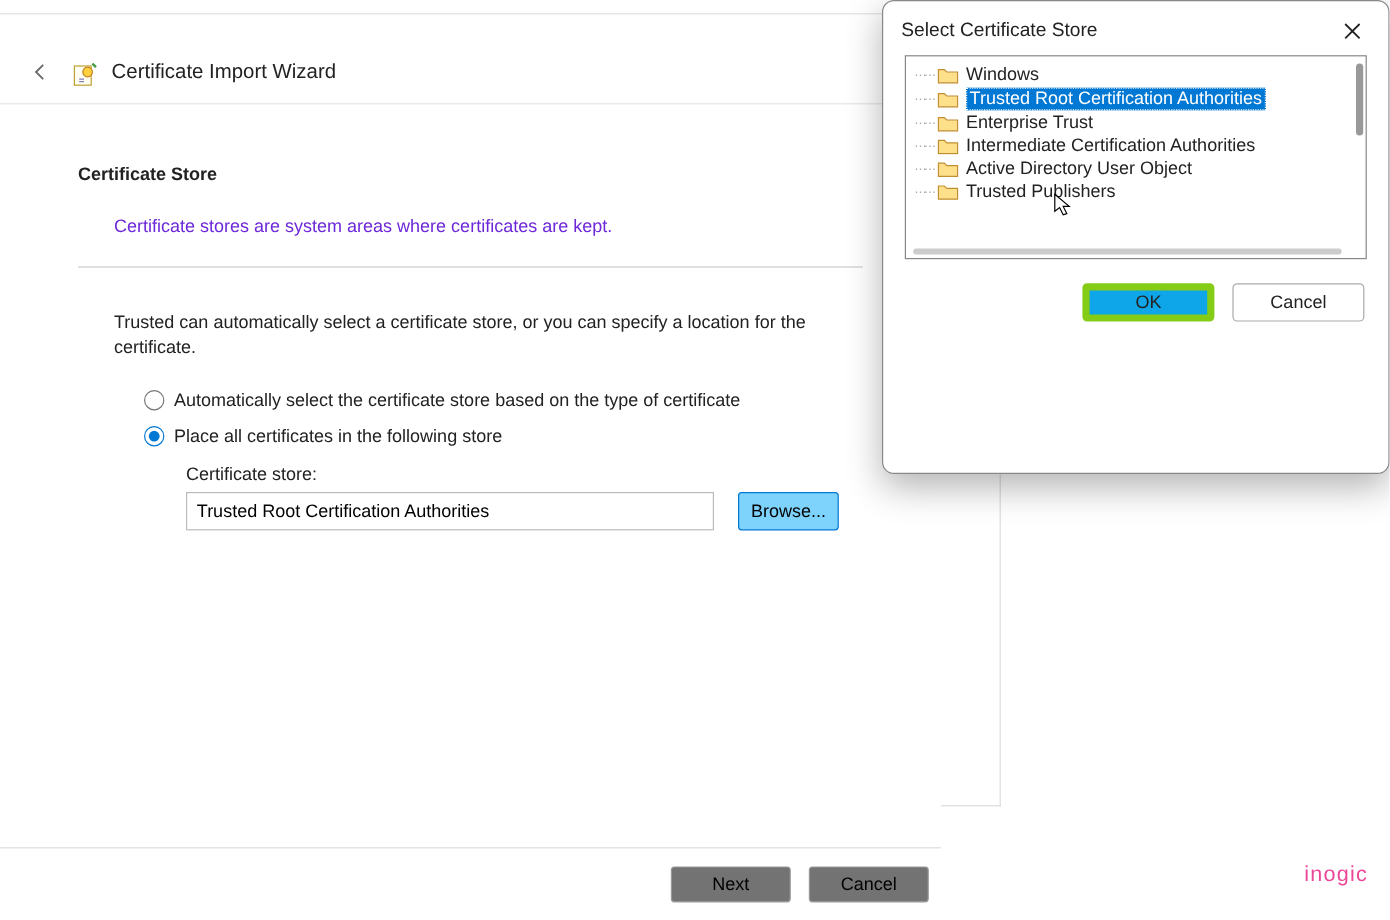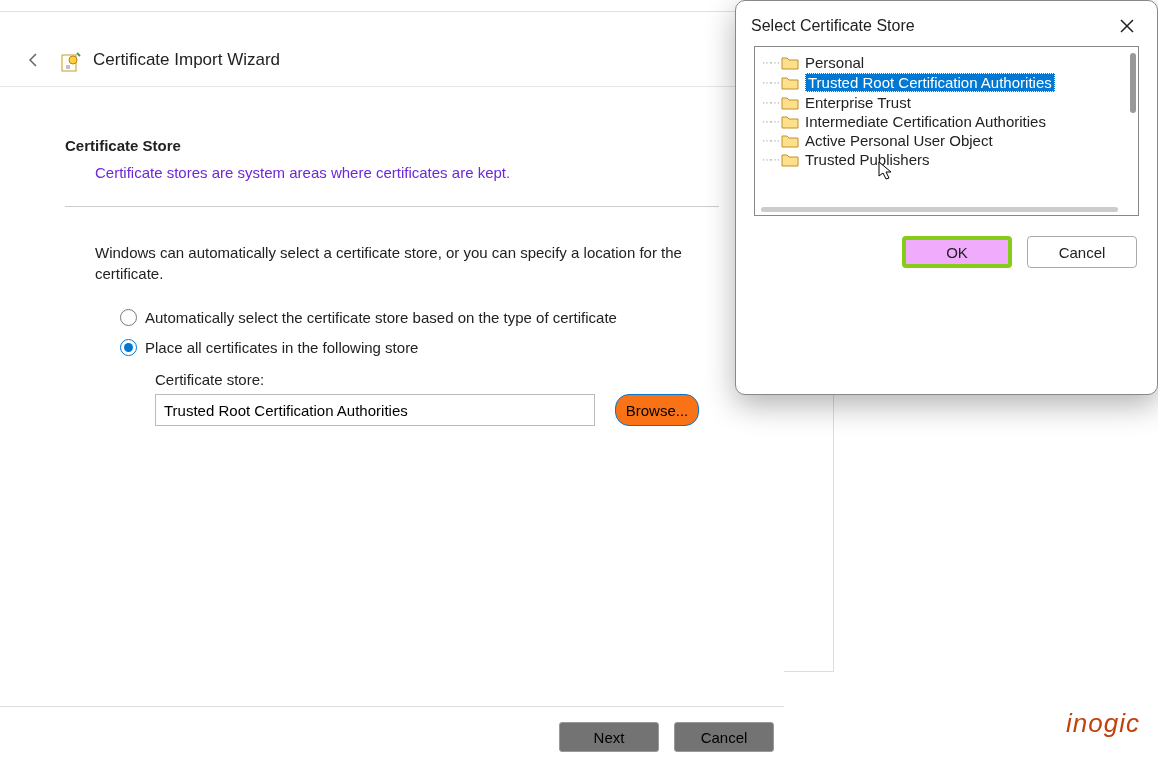--- a/index.html
+++ b/index.html
@@ -57,21 +57,21 @@
       font-size: 17px;
       color: #222;
     }
     .wizard-body {
       padding: 50px 65px 0 65px;
     }
     .section-title {
       font-size: 15px;
       font-weight: 600;
       color: #222;
-      margin-bottom: 10px;
+      margin-bottom: 26px;
     }
     .section-desc {
       font-size: 15px;
       color: #6d28d9;
       padding-left: 30px;
       margin-bottom: 25px;
     }
     .divider {
       border-top: 1px solid #ccc;
       margin-bottom: 35px;
@@ -133,24 +133,24 @@
       height: 32px;
       border: 1px solid #bbb;
       padding: 0 8px;
       font-size: 15px;
       background: #fff;
     }
     .browse-btn {
       width: 84px;
       height: 32px;
       border: 1px solid #0078d4;
-      background: #f97316;
-      font-size: 15px;
-      cursor: pointer;
-      border-radius: 14px;
+      background: #7dd3fc;
+      font-size: 15px;
+      cursor: pointer;
+      border-radius: 3px;
     }
     .wizard-footer {
       position: absolute;
       bottom: 0;
       left: 0;
       width: 100%;
       border-top: 1px solid #ddd;
       padding: 15px 10px;
       display: flex;
       justify-content: flex-end;
@@ -290,22 +290,22 @@
       padding: 20px 20px 15px 20px;
     }
     .dialog-footer button {
       width: 110px;
       height: 32px;
       border-radius: 4px;
       font-size: 15px;
       cursor: pointer;
     }
     .ok-btn {
-      border: 4px solid #84cc16;
-      background: #f0abfc;
+      border: 6px solid #84cc16;
+      background: #0ea5e9;
       color: #222;
     }
     .cancel-btn {
       border: 1px solid #aaa;
       background: #fff;
       color: #222;
     }
     
     .cursor {
       position: absolute;
@@ -314,26 +314,25 @@
       width: 16px;
       height: 20px;
       pointer-events: none;
       z-index: 100;
     }
     
     .watermark {
       position: absolute;
       right: 18px;
       bottom: 28px;
-      font-size: 26px;
-      color: #c2410c;
+      font-size: 18px;
+      color: #ec4899;
       font-weight: 500;
       letter-spacing: 1px;
       font-family: Arial, sans-serif;
-      font-style: italic;
     }
     .underline {
       text-decoration: underline;
     }
   </style>
 </head>
 <body>
 
 <div class="top-bar"></div>
 
@@ -352,21 +351,21 @@
         <path d="M18 3 L21 6" stroke="#40a040" stroke-width="2"></path>
       </svg>
     </div>
     <div class="wizard-title">Certificate Import Wizard</div>
   </div>
 
   <div class="wizard-body">
     <div class="section-title">Certificate Store</div>
     <div class="section-desc">Certificate stores are system areas where certificates are kept.</div>
     <div class="divider"></div>
-    <div class="instruction">Windows can automatically select a certificate store, or you can specify a location for the certificate.</div>
+    <div class="instruction">Trusted can automatically select a certificate store, or you can specify a location for the certificate.</div>
 
     <div class="radio-group">
       <div class="radio-row">
         <div class="radio"></div>
         <span>Automatically select the certificate store based on the type of certificate</span>
       </div>
       <div class="radio-row">
         <div class="radio checked">
             <div class="dot"></div>
           </div>
@@ -400,21 +399,21 @@
         </svg>
     </div>
   </div>
   <div class="tree-box">
     <div class="tree-inner" id="tree-inner">
         <div class="tree-item">
           <span class="dots">⋯⋯</span>
           <span class="folder"><svg viewBox="0 0 18 14" width="18" height="14">
               <path d="M1 3 L1 13 L17 13 L17 4 L8 4 L6 2 L1 2 Z" fill="#ffe08a" stroke="#c09030"></path>
             </svg></span>
-          <span class="label">Personal</span>
+          <span class="label">Windows</span>
         </div>
         <div class="tree-item selected">
           <span class="dots">⋯⋯</span>
           <span class="folder"><svg viewBox="0 0 18 14" width="18" height="14">
               <path d="M1 3 L1 13 L17 13 L17 4 L8 4 L6 2 L1 2 Z" fill="#ffe08a" stroke="#c09030"></path>
             </svg></span>
           <span class="label">Trusted Root Certification Authorities</span>
         </div>
         <div class="tree-item">
           <span class="dots">⋯⋯</span>
@@ -428,21 +427,21 @@
           <span class="folder"><svg viewBox="0 0 18 14" width="18" height="14">
               <path d="M1 3 L1 13 L17 13 L17 4 L8 4 L6 2 L1 2 Z" fill="#ffe08a" stroke="#c09030"></path>
             </svg></span>
           <span class="label">Intermediate Certification Authorities</span>
         </div>
         <div class="tree-item">
           <span class="dots">⋯⋯</span>
           <span class="folder"><svg viewBox="0 0 18 14" width="18" height="14">
               <path d="M1 3 L1 13 L17 13 L17 4 L8 4 L6 2 L1 2 Z" fill="#ffe08a" stroke="#c09030"></path>
             </svg></span>
-          <span class="label">Active Personal User Object</span>
+          <span class="label">Active Directory User Object</span>
         </div>
         <div class="tree-item">
           <span class="dots">⋯⋯</span>
           <span class="folder"><svg viewBox="0 0 18 14" width="18" height="14">
               <path d="M1 3 L1 13 L17 13 L17 4 L8 4 L6 2 L1 2 Z" fill="#ffe08a" stroke="#c09030"></path>
             </svg></span>
           <span class="label">Trusted Publishers</span>
         </div>
       </div>
     <div class="tree-scrollbar"></div>

